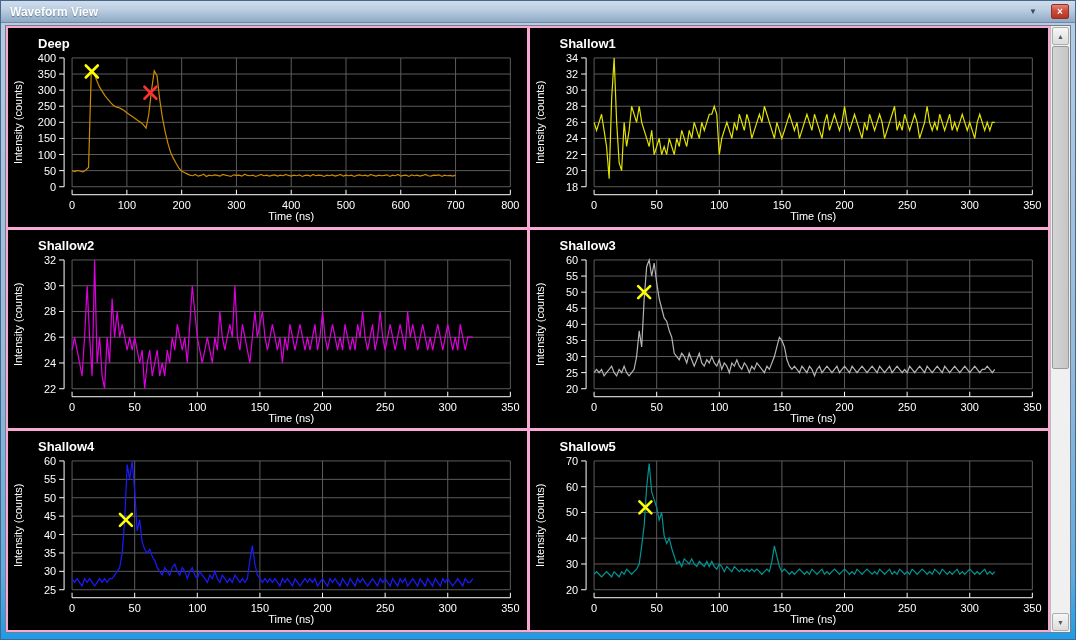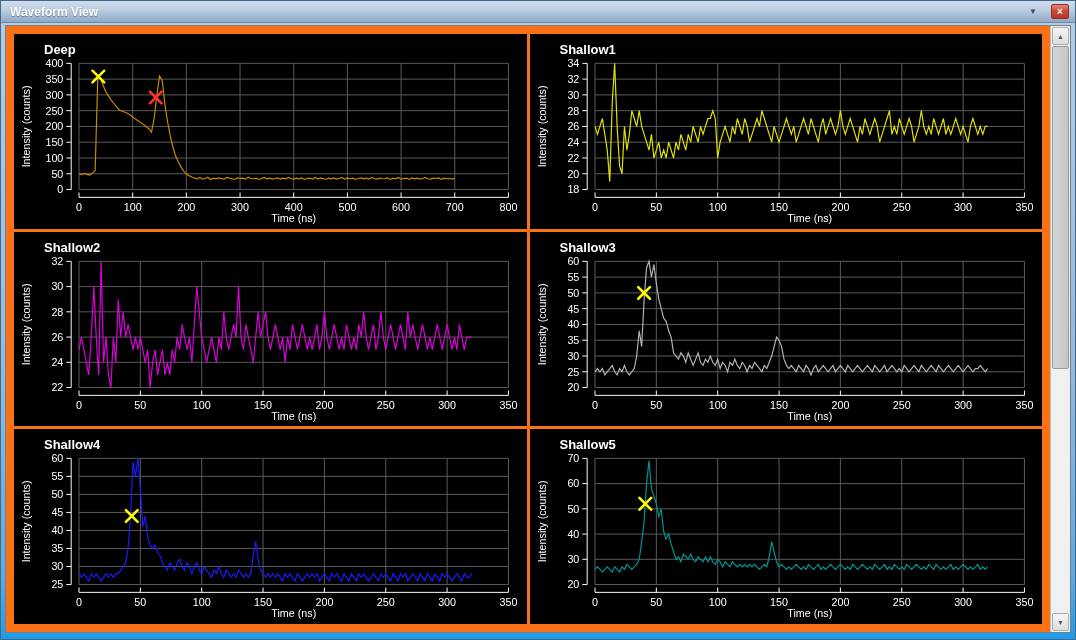--- a/index.html
+++ b/index.html
@@ -34,21 +34,21 @@
   }
   .body {
     flex:1; display:flex; padding:2px 4px 6px 4px; min-height:0;
   }
   .client {
     flex:1; display:flex; border:1px solid #6f7f90; background:#efefef; min-width:0;
   }
   .grid {
     flex:1; display:grid;
     grid-template-columns:1fr 1fr; grid-template-rows:1fr 1fr 1fr;
-    gap:3px; padding:8px; background:#f97316; min-width:0;
+    gap:3px; padding:2px; background:#f9a8d4; min-width:0;
   }
   .cell { position:relative; background:#000; overflow:hidden; }
   .chart-title {
     position:absolute; top:8px; left:30px; z-index:2;
     color:#fff; font-size:13px; font-weight:bold;
   }
   .cell svg { position:absolute; inset:0; width:100%; height:100%; }
   svg text { fill:#ffffff; font-family:"Liberation Sans", sans-serif; }
 
   .scrollbar {

